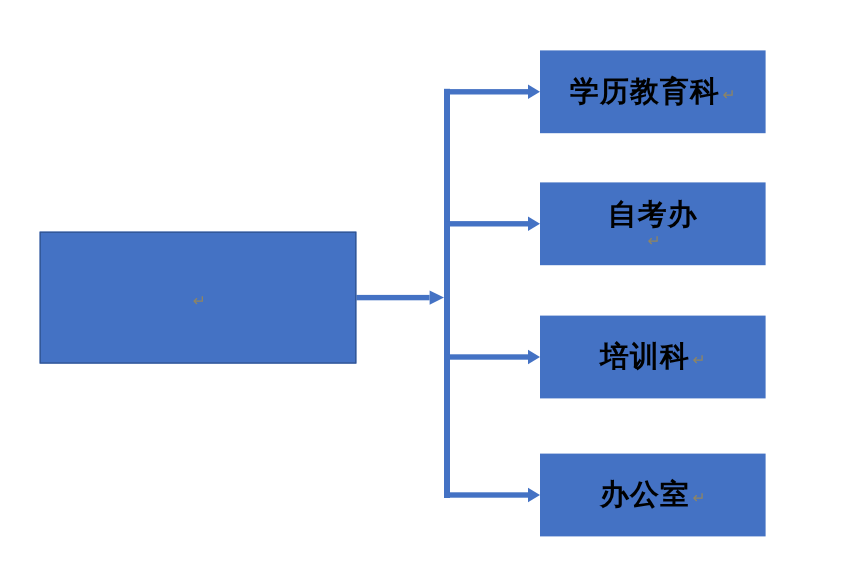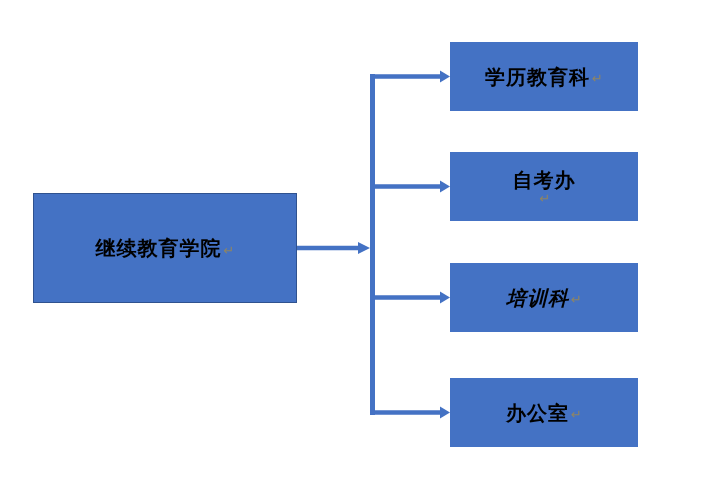--- a/index.html
+++ b/index.html
@@ -39,26 +39,26 @@
     height: 110px;
     border: 1.5px solid var(--box-border, #2F528F);
   }
   .node-child {
     left: 450px;
     width: 188px;
     height: 69px;
   }
   .node-c1 { top: 42px; }
   .node-c2 { top: 152px; flex-direction: column; }
-  .node-c3 { top: 263px; font-style: italic; }
+  .node-c3 { top: 263px; }
   .node-c4 { top: 378px; }
   .node-label {
     color: var(--label-text, #000000);
     font-weight: bold;
-    font-size: 20px;
+    font-size: 24px;
     letter-spacing: 1px;
     white-space: nowrap;
     line-height: 1;
   }
   .pmark {
     color: var(--mark, #8F8563);
     font-size: 13px;
     font-weight: normal;
     margin-left: 2px;
     line-height: 1;
@@ -85,21 +85,20 @@
     <polygon points="440,180.5 450,186.5 440,192.5" fill="#4472C4"></polygon>
 
     <rect x="372" y="295.25" width="68" height="4.5" fill="#4472C4"></rect>
     <polygon points="440,291.5 450,297.5 440,303.5" fill="#4472C4"></polygon>
 
     <rect x="372" y="410.25" width="68" height="4.5" fill="#4472C4"></rect>
     <polygon points="440,406.5 450,412.5 440,418.5" fill="#4472C4"></polygon>
   </svg>
 
   <div class="node node-root">
-    <span class="node-label">继续教育学院</span>
     <span class="pmark">↵</span>
   </div>
 
   <div class="node node-child node-c1">
     <span class="node-label">学历教育科</span>
     <span class="pmark">↵</span>
   </div>
 
   <div class="node node-child node-c2">
     <span class="node-label">自考办</span>

